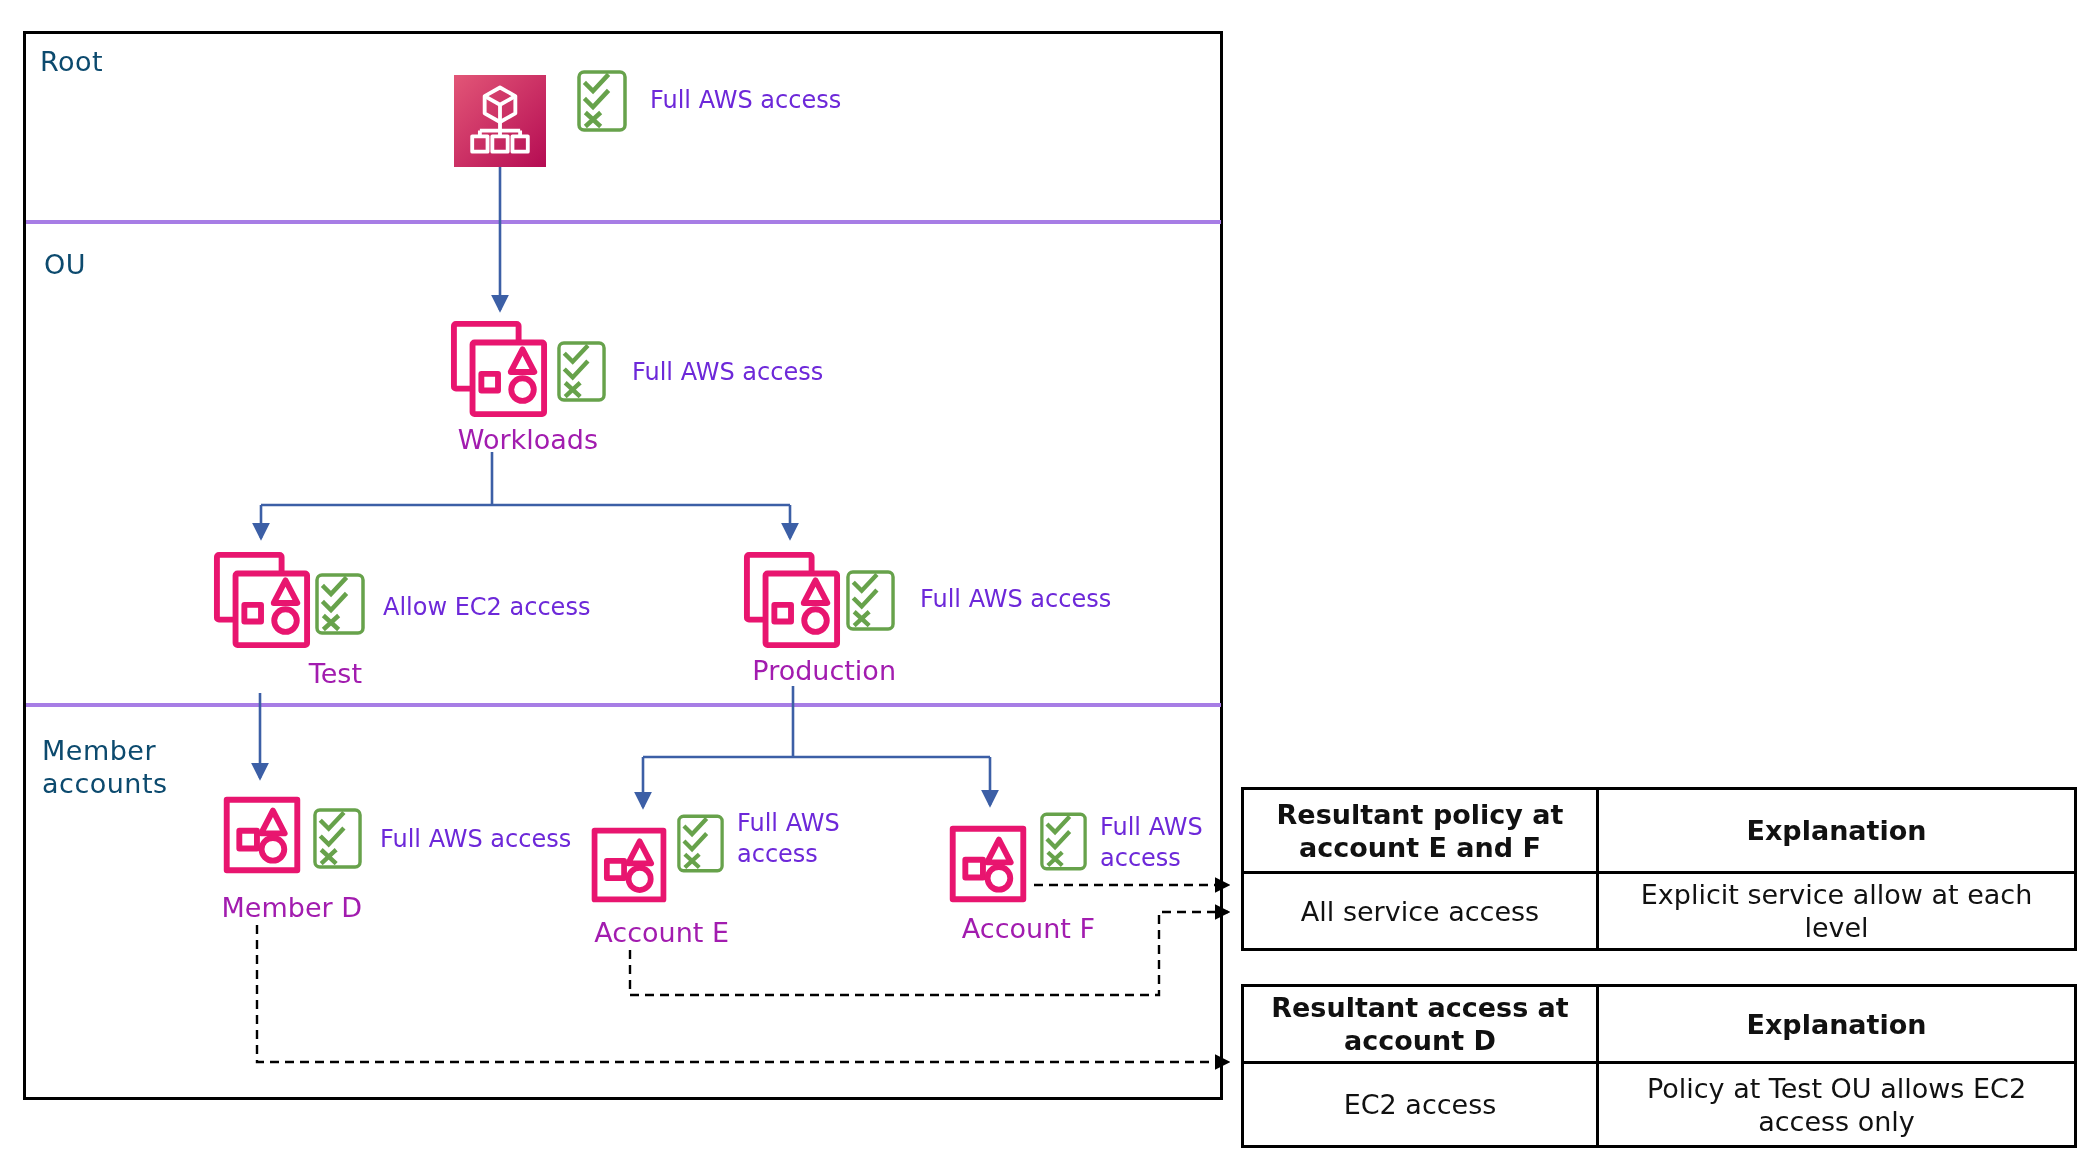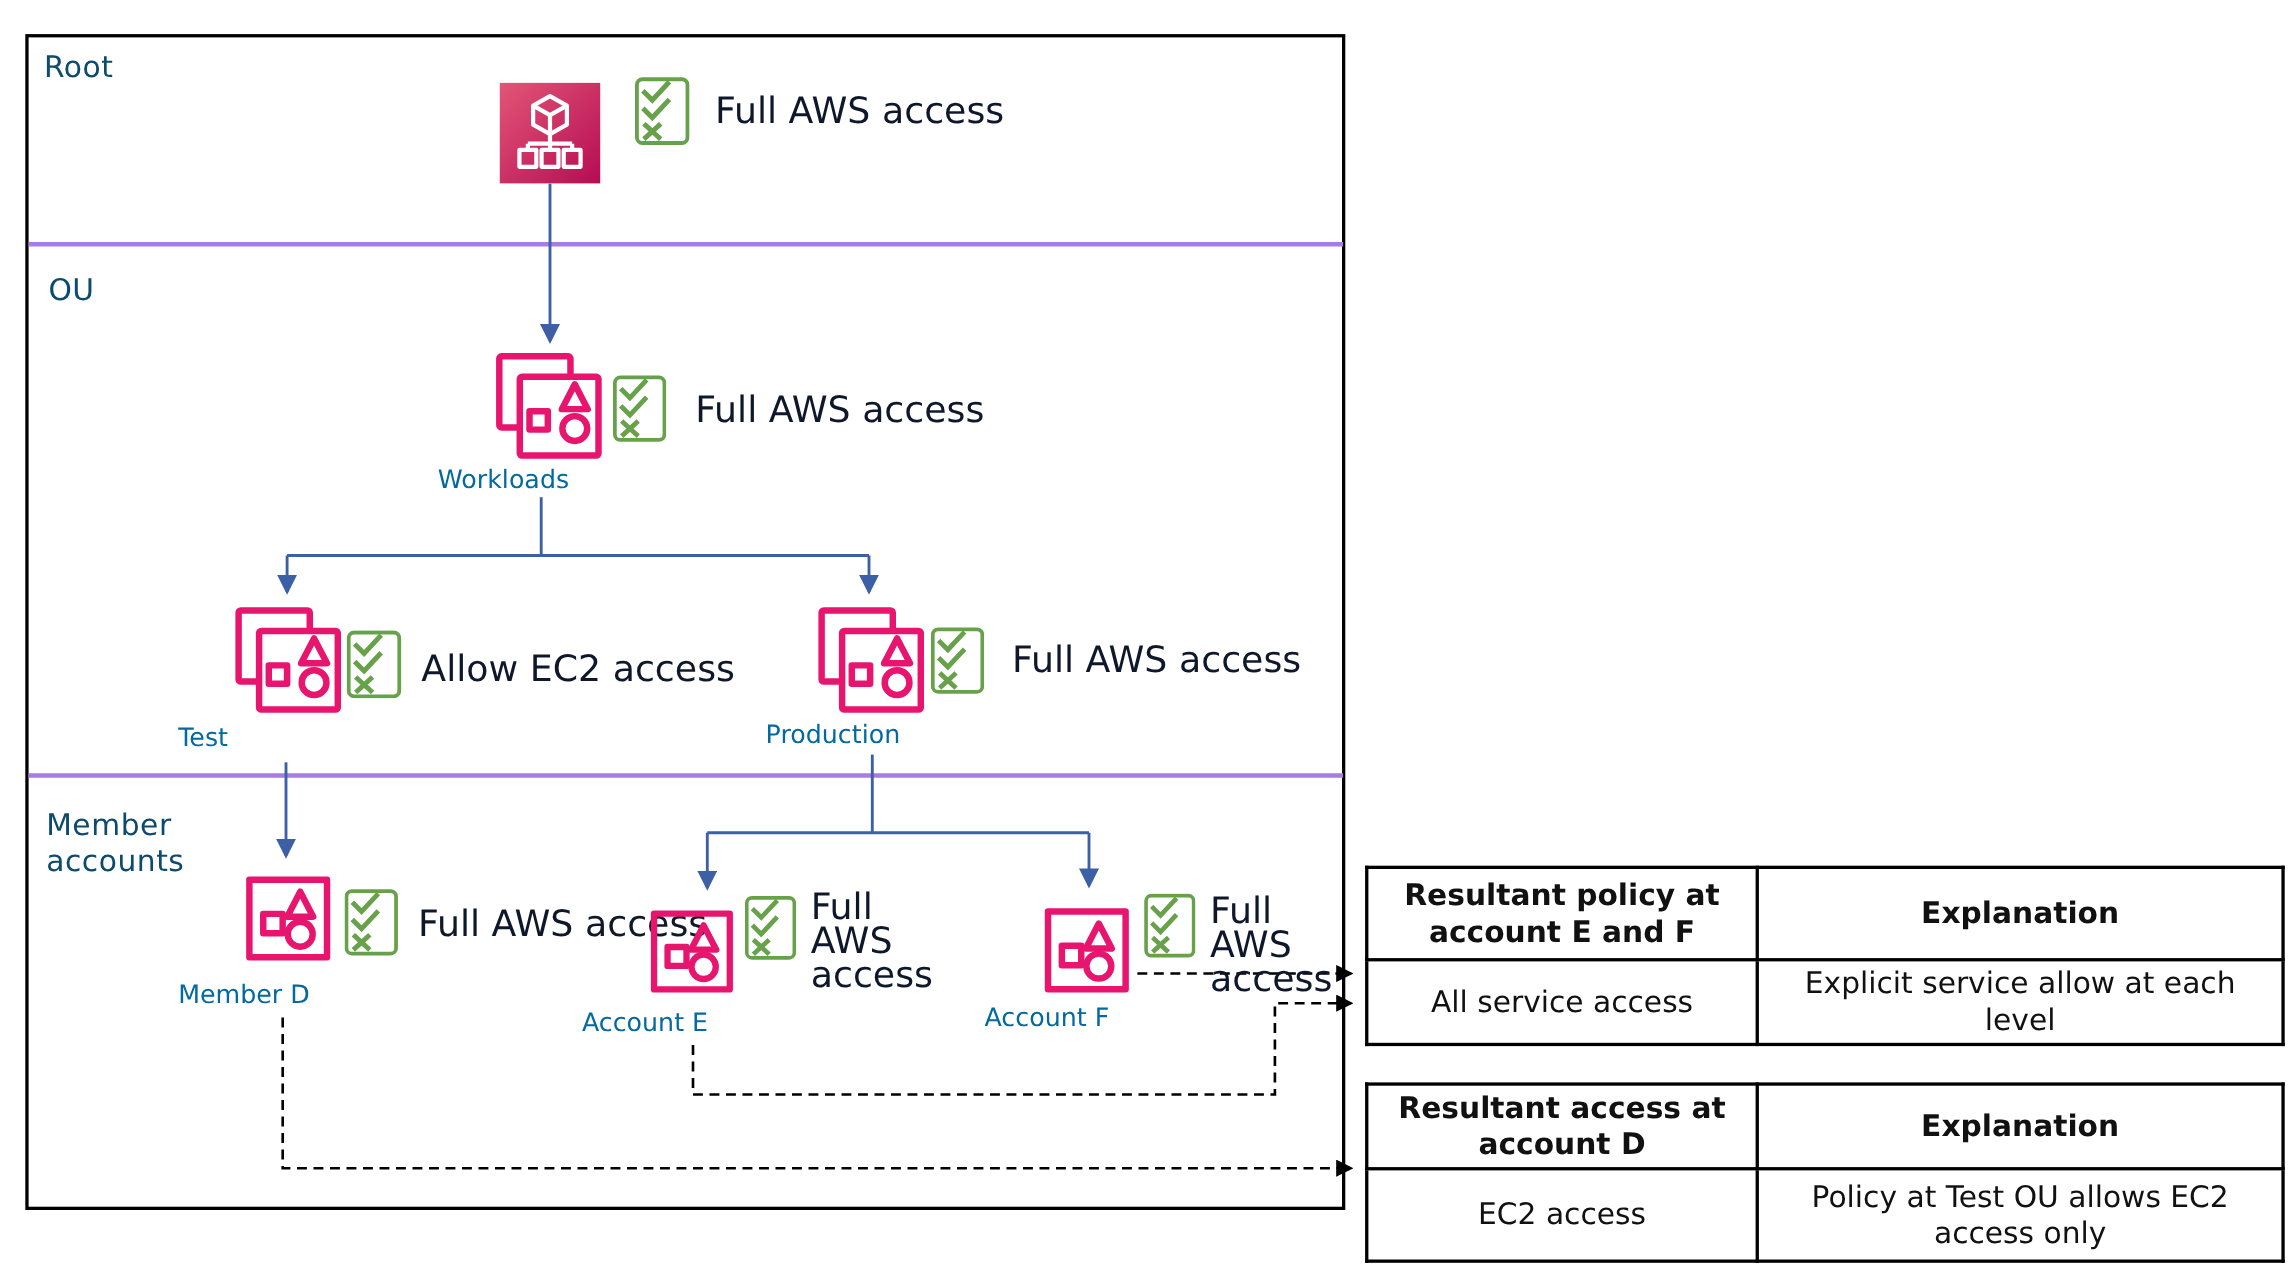--- a/index.html
+++ b/index.html
@@ -11,25 +11,25 @@
   }
   .diagram-box {
     position:absolute; left:23px; top:31px; width:1200px; height:1069px;
     border:3px solid #000; background:transparent;
   }
   .section-label {
     position:absolute; font-size:27px; color:#0c4a6e; letter-spacing:0.5px;
     line-height:33px;
   }
   .policy-label {
-    position:absolute; font-size:33px; color:#0f172a; line-height:31px; white-space:nowrap;
+    position:absolute; font-size:24px; color:#6d28d9; line-height:31px; white-space:nowrap;
   }
   .policy-label.wrap { white-space:normal; width:140px; }
   .node-label {
-    position:absolute; font-size:23px; color:#0369a1; text-align:left; width:200px;
+    position:absolute; font-size:27px; color:#a21caf; text-align:right; width:200px;
   }
   .icon { position:absolute; }
   svg.overlay {
     position:absolute; left:0; top:0; width:2086px; height:1162px;
     pointer-events:none;
   }
   table.result-table {
     position:absolute; border-collapse:collapse; background:#fff;
     table-layout:fixed;
   }

